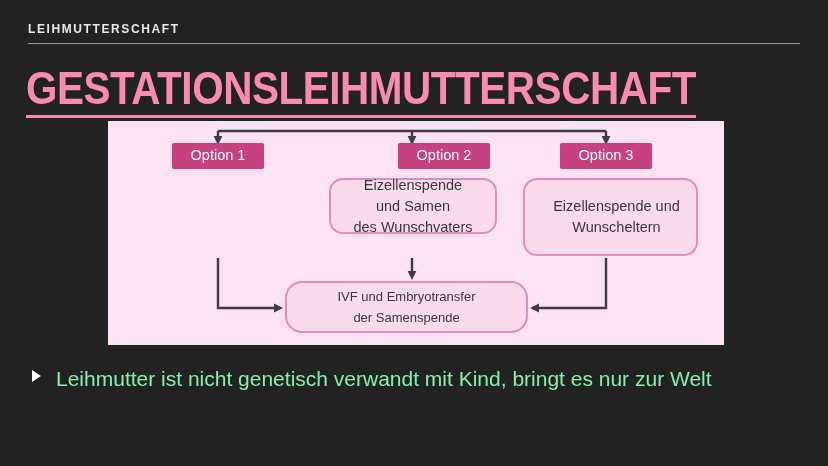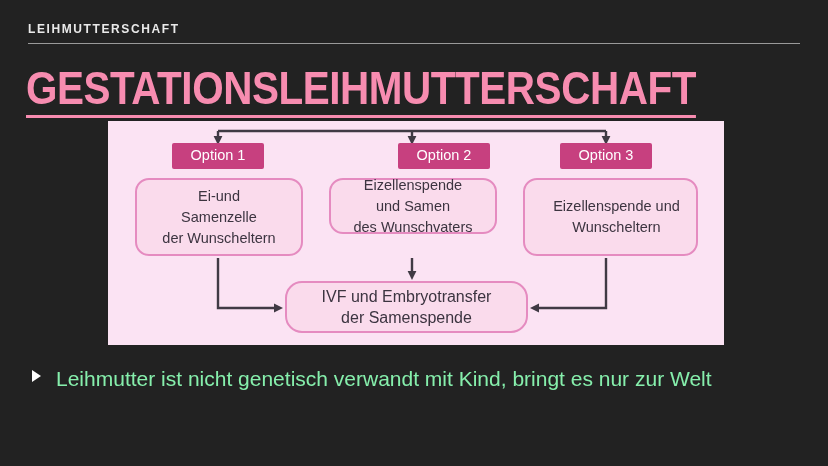--- a/index.html
+++ b/index.html
@@ -122,21 +122,21 @@
   .ivf-box {
     position: absolute;
     left: 177px;
     top: 160px;
     width: 243px;
     height: 52px;
     background: #fadbec;
     border: 2px solid #e58bc0;
     border-radius: 17px;
     color: #3c3440;
-    font-size: 16px;
+    font-size: 13px;
     line-height: 21px;
     font-family: "Liberation Sans", sans-serif;
     text-align: center;
     display: flex;
     align-items: center;
     justify-content: center;
     box-sizing: border-box;
   }
   .box-line { display: block; }
 
@@ -204,27 +204,20 @@
       <g stroke="#403a44" stroke-width="2.4" fill="none">
         <path d="M498 137 L498 187 L429 187"></path>
       </g>
       <polygon points="422,187 431,182.6 431,191.4" fill="#403a44"></polygon>
     </svg>
 
     <div class="option-badge badge-1">Option 1</div>
     <div class="option-badge badge-2">Option 2</div>
     <div class="option-badge badge-3">Option 3</div>
 
-    <div class="option-box box-1">
-      <div>
-        <span class="box-line">Ei-und</span>
-        <span class="box-line">Samenzelle</span>
-        <span class="box-line">der Wunscheltern</span>
-      </div>
-    </div>
 
     <div class="option-box box-2">
       <div>
         <span class="box-line">Eizellenspende</span>
         <span class="box-line">und Samen</span>
         <span class="box-line">des Wunschvaters</span>
       </div>
     </div>
 
     <div class="option-box box-3">

